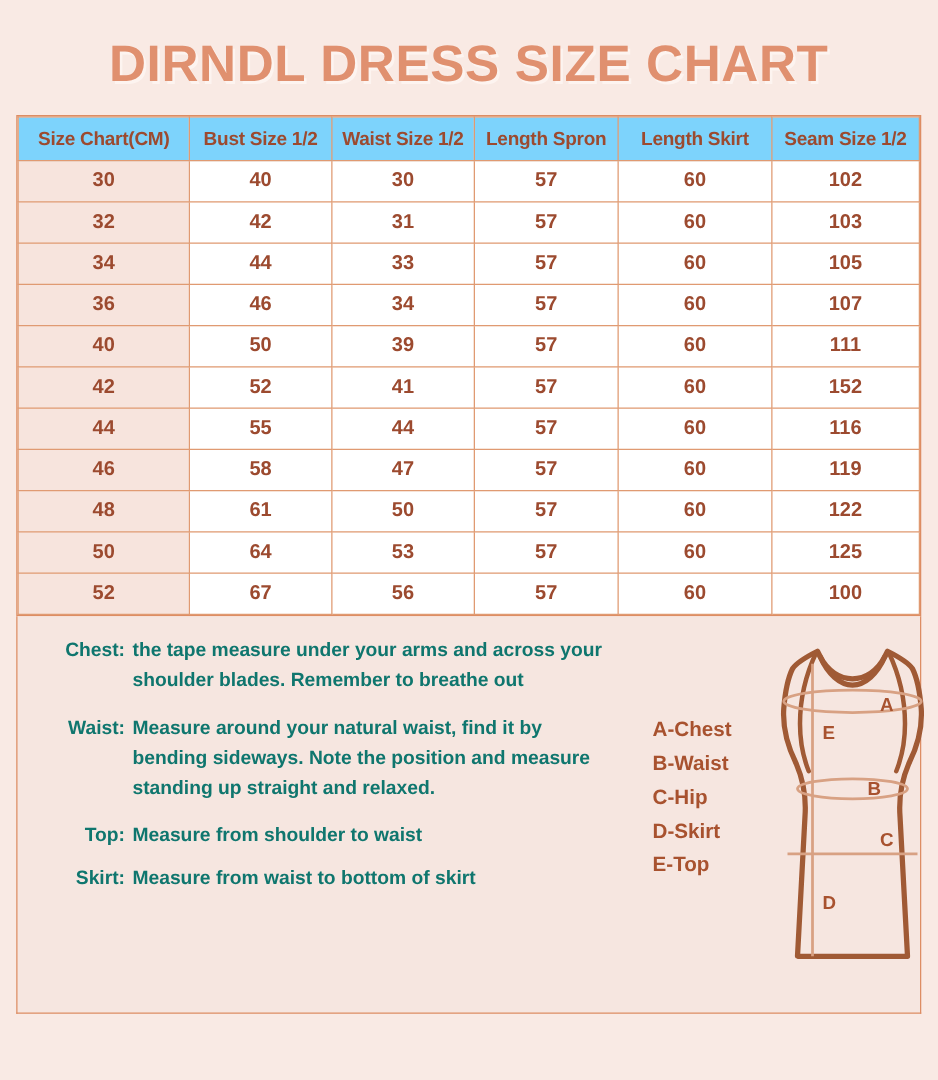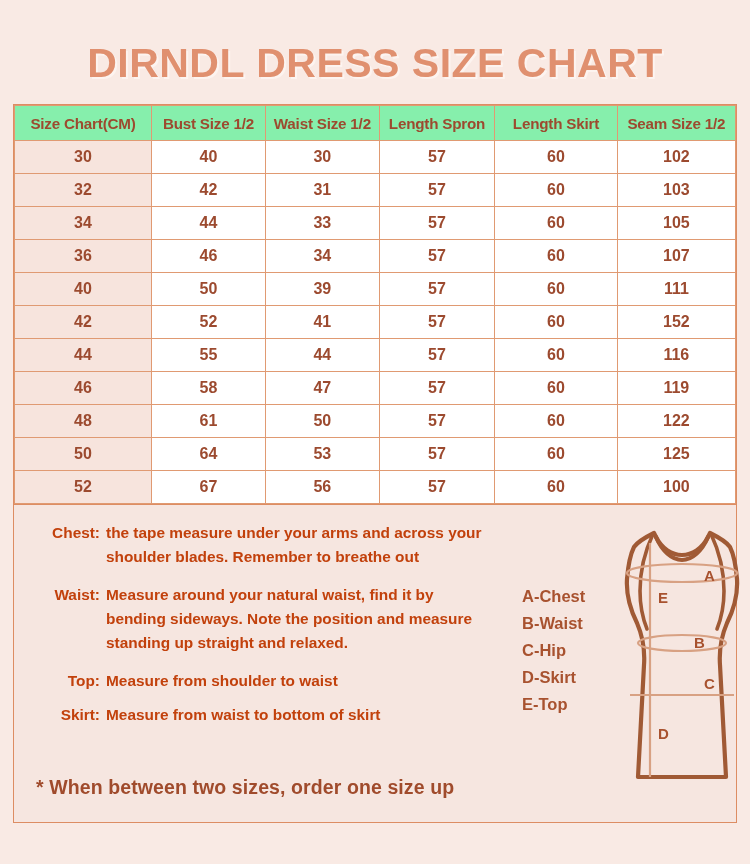--- a/index.html
+++ b/index.html
@@ -26,21 +26,21 @@
     padding-top: 30px;
     text-align: center;
   }
   .title {
     font-size: 41px;
     font-weight: bold;
     letter-spacing: 0.5px;
     color: #e0906f;
     text-shadow: 2px 2px 0 #fdf4f0;
     line-height: 1.05;
-    margin: 12px;
+    margin: 0;
     text-align: center;
   }
   .subtitle {
     margin-top: 10px;
     font-size: 13.5px;
     color: #e3a98f;
     font-weight: normal;
     letter-spacing: 0.1px;
   }
 
@@ -57,21 +57,21 @@
   }
   table.size-table th,
   table.size-table td {
     border: 1px solid #e09a72;
     text-align: center;
     font-weight: bold;
     color: #9c4a2f;
     padding: 0;
   }
   table.size-table th {
-    background: #86efac;
+    background: #7dd3fc;
     font-size: 15.2px;
     height: 34px;
     letter-spacing: -0.2px;
   }
   table.size-table td {
     background: #ffffff;
     font-size: 16px;
     height: 32px;
   }
   table.size-table td.first-col {
@@ -98,21 +98,21 @@
   .instructions {
     flex: 0 0 520px;
     padding: 16px 0 0 0;
     position: relative;
   }
   .instr-row {
     display: flex;
     font-size: 15.4px;
     font-weight: bold;
     line-height: 24px;
-    color: #c2410c;
+    color: #0f766e;
   }
   .instr-label {
     flex: 0 0 86px;
     text-align: right;
     padding-right: 6px;
     white-space: nowrap;
   }
   .instr-text {
     flex: 1 1 auto;
     padding-right: 12px;
@@ -306,21 +306,20 @@
 
       <div class="gap-xs"></div>
 
       <div class="instr-row">
         <div class="instr-label">Skirt:</div>
         <div class="instr-text">
           <span class="line">Measure from waist to bottom of skirt</span>
         </div>
       </div>
 
-      <div class="footnote">* When between two sizes, order one size up</div>
     </div>
 
     <div class="legend">
       <div>A-Chest</div>
       <div>B-Waist</div>
       <div>C-Hip</div>
       <div>D-Skirt</div>
       <div>E-Top</div>
     </div>
 

